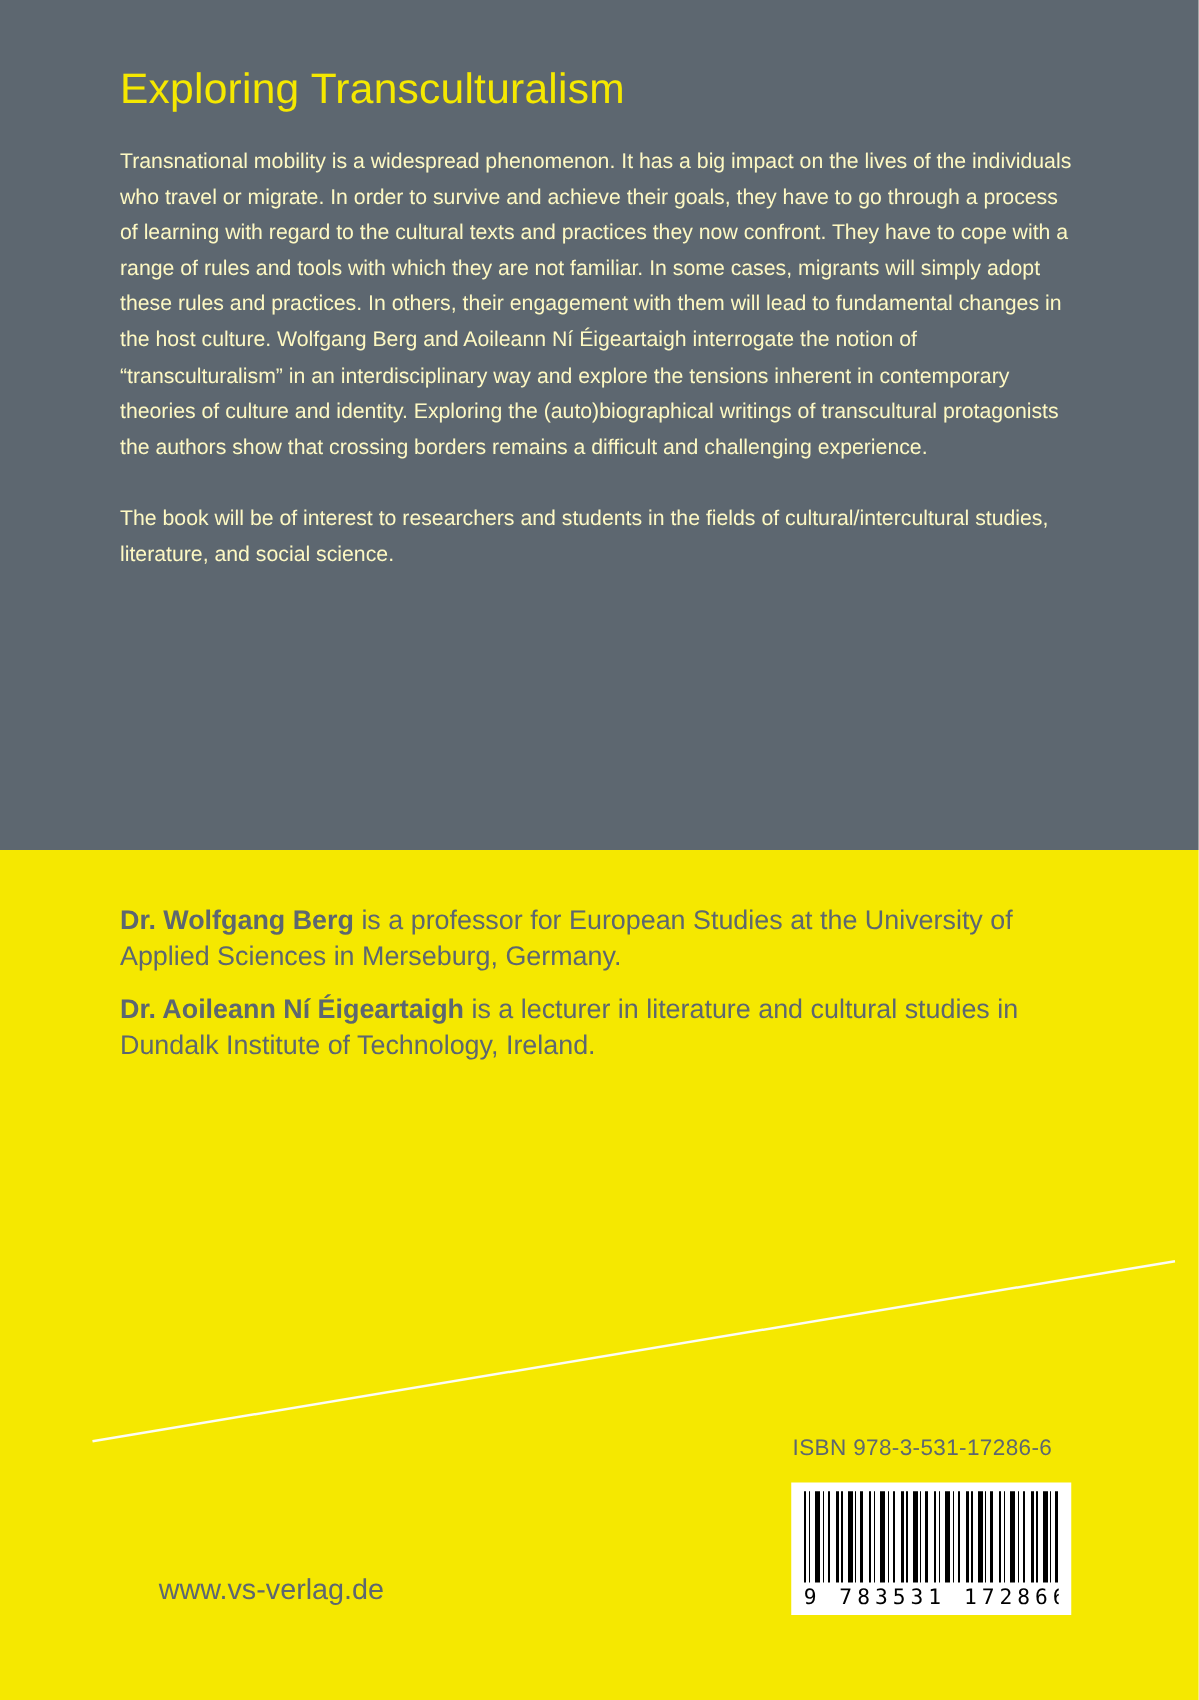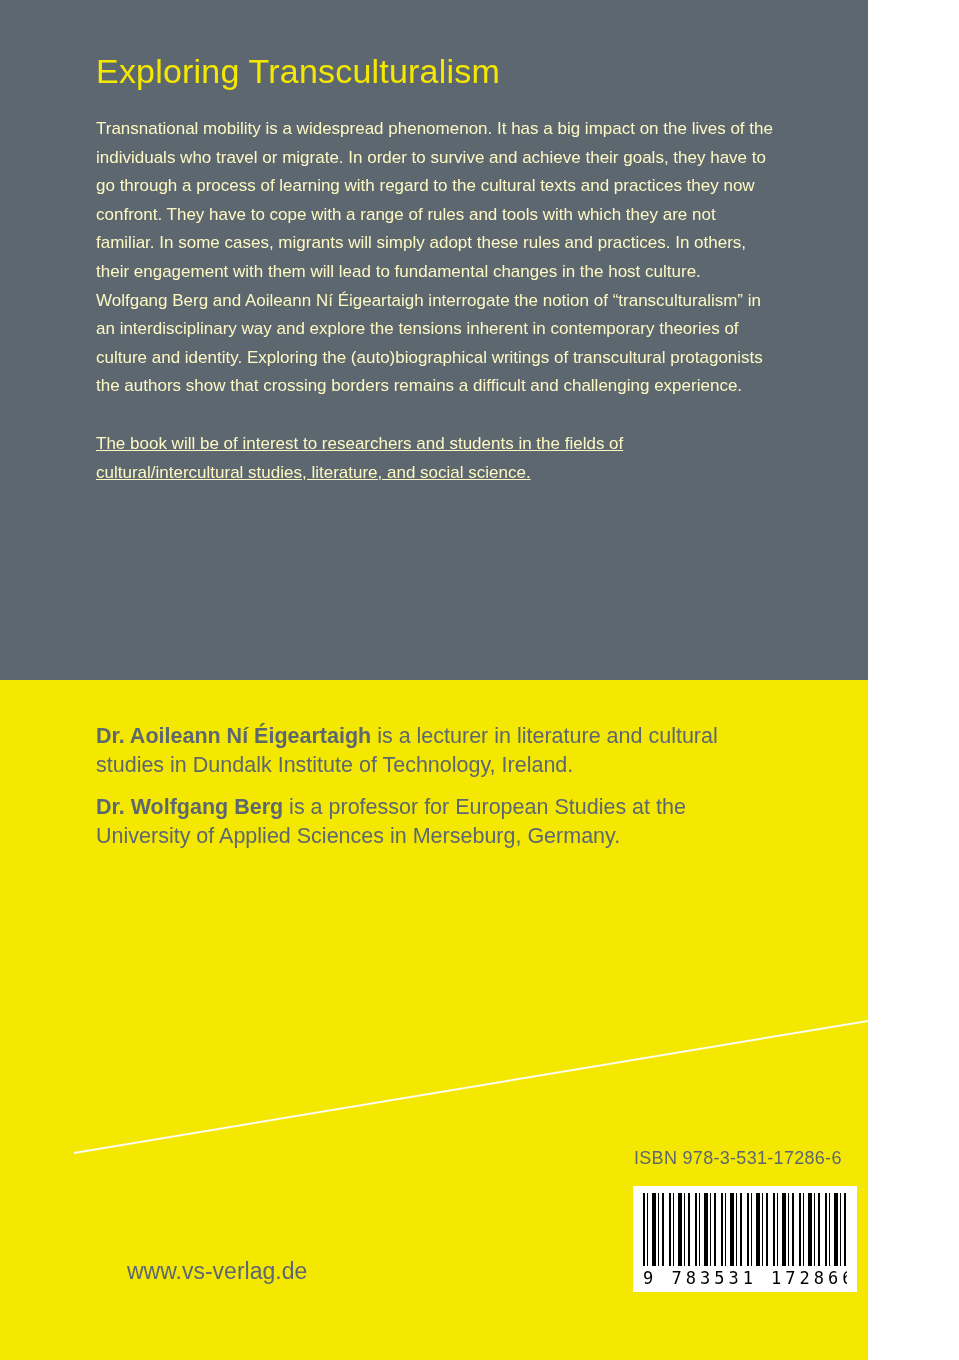--- a/index.html
+++ b/index.html
@@ -1,19 +1,19 @@
 <!DOCTYPE html>
 <html><head>
 <meta charset="utf-8">
 <style>
   * { margin: 0; padding: 0; box-sizing: border-box; }
   html, body { background: #ffffff; }
   .page {
     position: relative;
-    width: 868px;
+    width: 959px;
     height: 1360px;
     font-family: "Liberation Sans", "DejaVu Sans", sans-serif;
     overflow: hidden;
   }
   
   .top {
     position: relative;
     width: 100%;
     height: 680px;
     background: #5d6770;
@@ -25,21 +25,21 @@
     font-weight: 400;
     letter-spacing: 0.2px;
     margin-bottom: 24px;
   }
   .top .body {
     color: #fef9c3;
     font-size: 17px;
     line-height: 28.6px;
     font-weight: 400;
   }
-  .top .audience { margin-top: 29px; text-decoration: underline; }
+  .top .audience { margin-top: 29px; }
 
   
   .bottom {
     position: relative;
     width: 100%;
     height: 680px;
     background: #f5e800;
     padding: 42px 94px 0 96px;
   }
   .bio {
@@ -113,23 +113,23 @@
 <div class="page">
 
   <section class="top">
     <h1>Exploring Transculturalism</h1>
     <p class="body">Transnational mobility is a widespread phenomenon. It has a big impact on the lives of the individuals who travel or migrate. In order to survive and achieve their goals, they have to go through a process of learning with regard to the cultural texts and practices they now confront. They have to cope with a range of rules and tools with which they are not familiar. In some cases, migrants will simply adopt these rules and practices. In others, their engagement with them will lead to fundamental changes in the host culture. Wolfgang Berg and Aoileann Ní Éigeartaigh interrogate the notion of “transculturalism” in an interdisciplinary way and explore the tensions inherent in contemporary theories of culture and identity. Exploring the (auto)biographical writings of transcultural protagonists the authors show that crossing borders remains a difficult and challenging experience.</p>
     <p class="body audience">The book will be of interest to researchers and students in the fields of cultural/intercultural studies, literature, and social science.</p>
   </section>
 
   <section class="bottom">
 
+    <p class="bio"><strong>Dr. Wolfgang Berg</strong><span> is a professor for European Studies at the University of Applied Sciences in Merseburg, Germany.</span></p>
+
     <p class="bio"><strong>Dr. Aoileann Ní Éigeartaigh</strong><span> is a lecturer in literature and cultural studies in Dundalk Institute of Technology, Ireland.</span></p>
-
-    <p class="bio"><strong>Dr. Wolfgang Berg</strong><span> is a professor for European Studies at the University of Applied Sciences in Merseburg, Germany.</span></p>
 
     <svg class="diag" viewBox="0 0 959 680" xmlns="http://www.w3.org/2000/svg">
       <line x1="74" y1="473" x2="940" y2="329" stroke="#fdfdf3" stroke-width="2"></line>
     </svg>
 
     <div class="isbn">ISBN 978-3-531-17286-6</div>
 
     <div class="barcode">
       <div class="bars"></div>
       <div class="digits">9 783531 172866</div>

